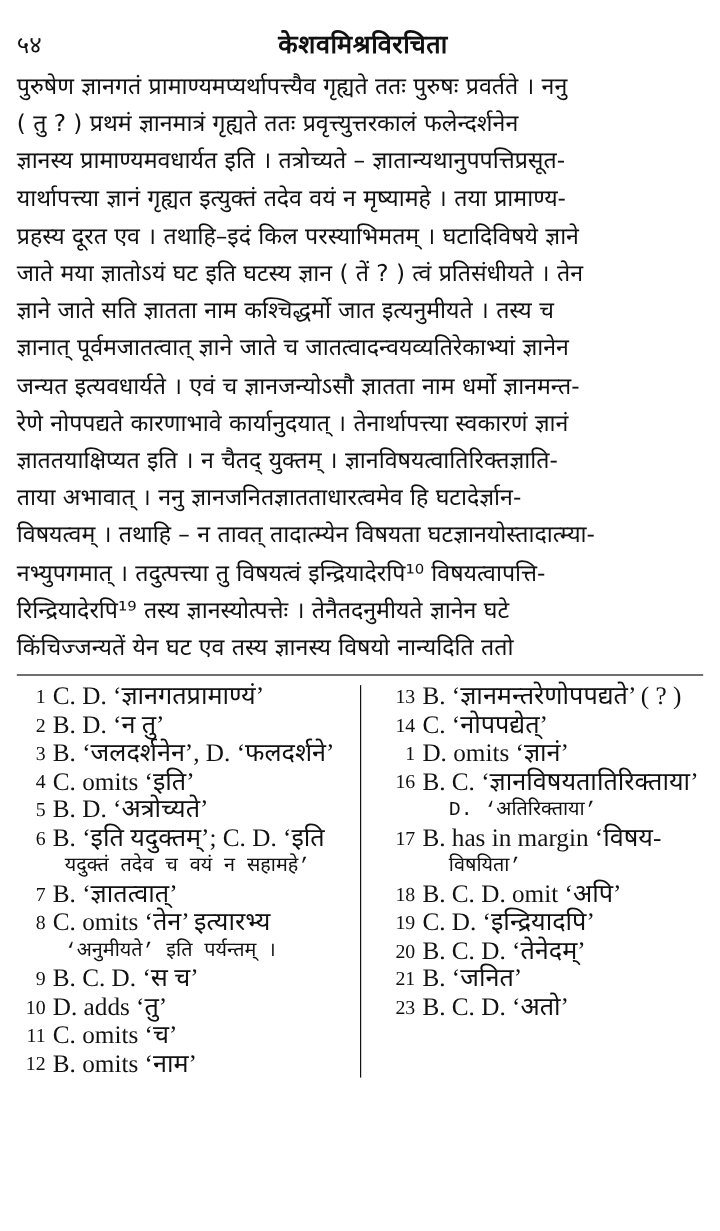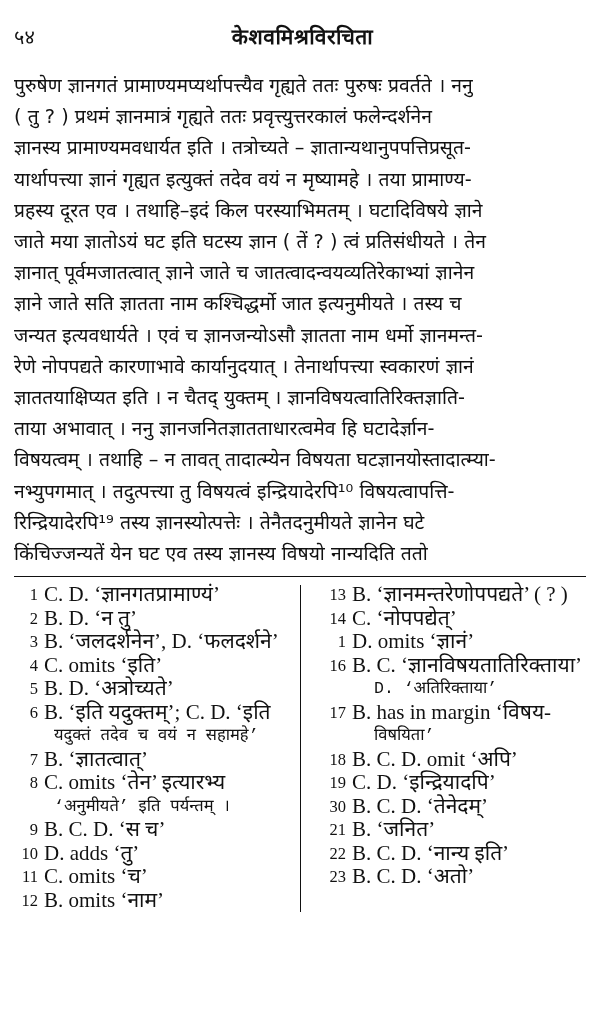--- a/index.html
+++ b/index.html
@@ -40,21 +40,21 @@
     flex: 1;
     text-align: center;
     font-size: 21px;
     font-weight: bold;
     letter-spacing: 0.5px;
     margin-right: 55px;
     font-family: Liberation Serif, serif;
   }
   
   .body-block {
-    margin-top: 18px;
+    margin-top: 4px;
   }
   .body-line {
     font-size: 19.3px;
     line-height: 31.2px;
     white-space: nowrap;
     letter-spacing: 0px;
     text-align: left;
   }
   
   .rule {
@@ -122,22 +122,22 @@
     <div class="header-title">केशवमिश्रविरचिता</div>
   </div>
 
   <div class="body-block">
     <div class="body-line">पुरुषेण ज्ञानगतं प्रामाण्यमप्यर्थापत्त्यैव गृह्यते ततः पुरुषः प्रवर्तते । ननु</div>
     <div class="body-line">( तु ? )  प्रथमं  ज्ञानमात्रं  गृह्यते  ततः  प्रवृत्त्युत्तरकालं  फलेन्दर्शनेन</div>
     <div class="body-line">ज्ञानस्य  प्रामाण्यमवधार्यत  इति ।  तत्रोच्यते – ज्ञातान्यथानुपपत्तिप्रसूत-</div>
     <div class="body-line">यार्थापत्त्या  ज्ञानं  गृह्यत  इत्युक्तं  तदेव  वयं  न  मृष्यामहे । तया प्रामाण्य-</div>
     <div class="body-line">प्रहस्य  दूरत  एव । तथाहि–इदं  किल  परस्याभिमतम् । घटादिविषये ज्ञाने</div>
     <div class="body-line">जाते मया ज्ञातोऽयं घट इति घटस्य ज्ञान ( तें ? ) त्वं प्रतिसंधीयते । तेन</div>
+    <div class="body-line">ज्ञाने जाते सति ज्ञातता  नाम कश्चिद्धर्मो  जात  इत्यनुमीयते । तस्य  च</div>
     <div class="body-line">ज्ञानात्  पूर्वमजातत्वात्  ज्ञाने  जाते  च  जातत्वादन्वयव्यतिरेकाभ्यां  ज्ञानेन</div>
-    <div class="body-line">ज्ञाने जाते सति ज्ञातता  नाम कश्चिद्धर्मो  जात  इत्यनुमीयते । तस्य  च</div>
     <div class="body-line">जन्यत  इत्यवधार्यते ।  एवं  च  ज्ञानजन्योऽसौ  ज्ञातता  नाम  धर्मो  ज्ञानमन्त-</div>
     <div class="body-line">रेणे  नोपपद्यते  कारणाभावे  कार्यानुदयात् । तेनार्थापत्त्या  स्वकारणं  ज्ञानं</div>
     <div class="body-line">ज्ञाततयाक्षिप्यत  इति ।  न  चैतद्  युक्तम् ।   ज्ञानविषयत्वातिरिक्तज्ञाति-</div>
     <div class="body-line">ताया  अभावात् ।   ननु  ज्ञानजनितज्ञातताधारत्वमेव  हि  घटादेर्ज्ञान-</div>
     <div class="body-line">विषयत्वम् । तथाहि – न  तावत्  तादात्म्येन  विषयता  घटज्ञानयोस्तादात्म्या-</div>
     <div class="body-line">नभ्युपगमात् ।  तदुत्पत्त्या  तु  विषयत्वं  इन्द्रियादेरपि¹⁰  विषयत्वापत्ति-</div>
     <div class="body-line">रिन्द्रियादेरपि¹⁹   तस्य   ज्ञानस्योत्पत्तेः ।  तेनैतदनुमीयते   ज्ञानेन   घटे</div>
     <div class="body-line">किंचिज्जन्यतें  येन  घट  एव  तस्य  ज्ञानस्य  विषयो  नान्यदिति  ततो</div>
   </div>
 
@@ -224,31 +224,27 @@
       <div class="note-cont deep">विषयिता’</div>
       <div class="note">
         <span class="note-num">18</span>
         <span class="note-txt">B. C. D. omit ‘अपि’</span>
       </div>
       <div class="note">
         <span class="note-num">19</span>
         <span class="note-txt">C. D. ‘इन्द्रियादपि’</span>
       </div>
       <div class="note">
-        <span class="note-num">30</span>
+        <span class="note-num">20</span>
         <span class="note-txt">B. C. D. ‘तेनेदम्’</span>
       </div>
       <div class="note">
         <span class="note-num">21</span>
         <span class="note-txt">B. ‘जनित’</span>
       </div>
       <div class="note">
-        <span class="note-num">22</span>
-        <span class="note-txt">B. C. D. ‘नान्य इति’</span>
-      </div>
-      <div class="note">
         <span class="note-num">23</span>
         <span class="note-txt">B. C. D. ‘अतो’</span>
       </div>
     </div>
   </div>
 
 </div>
 
 </body></html>

